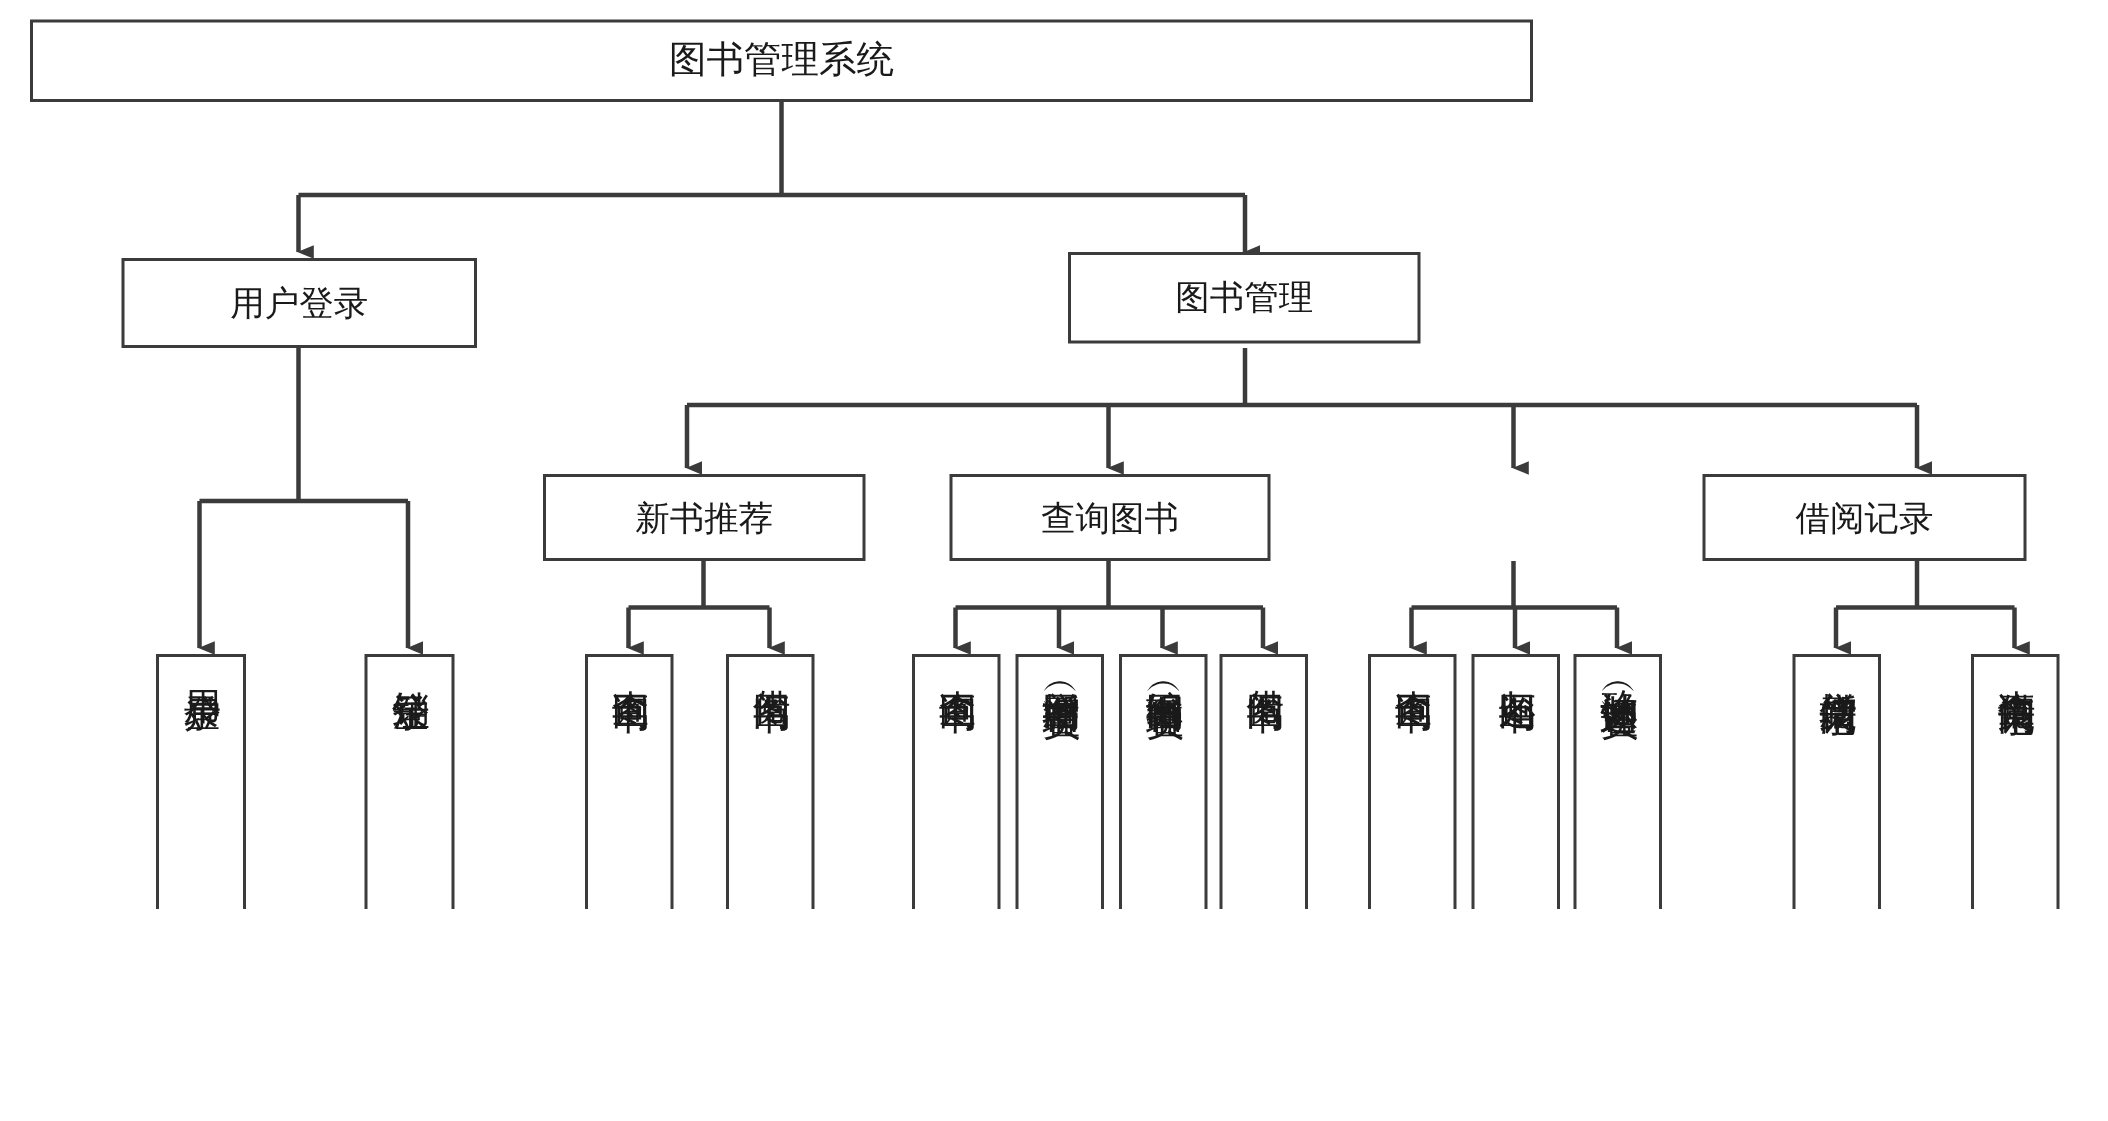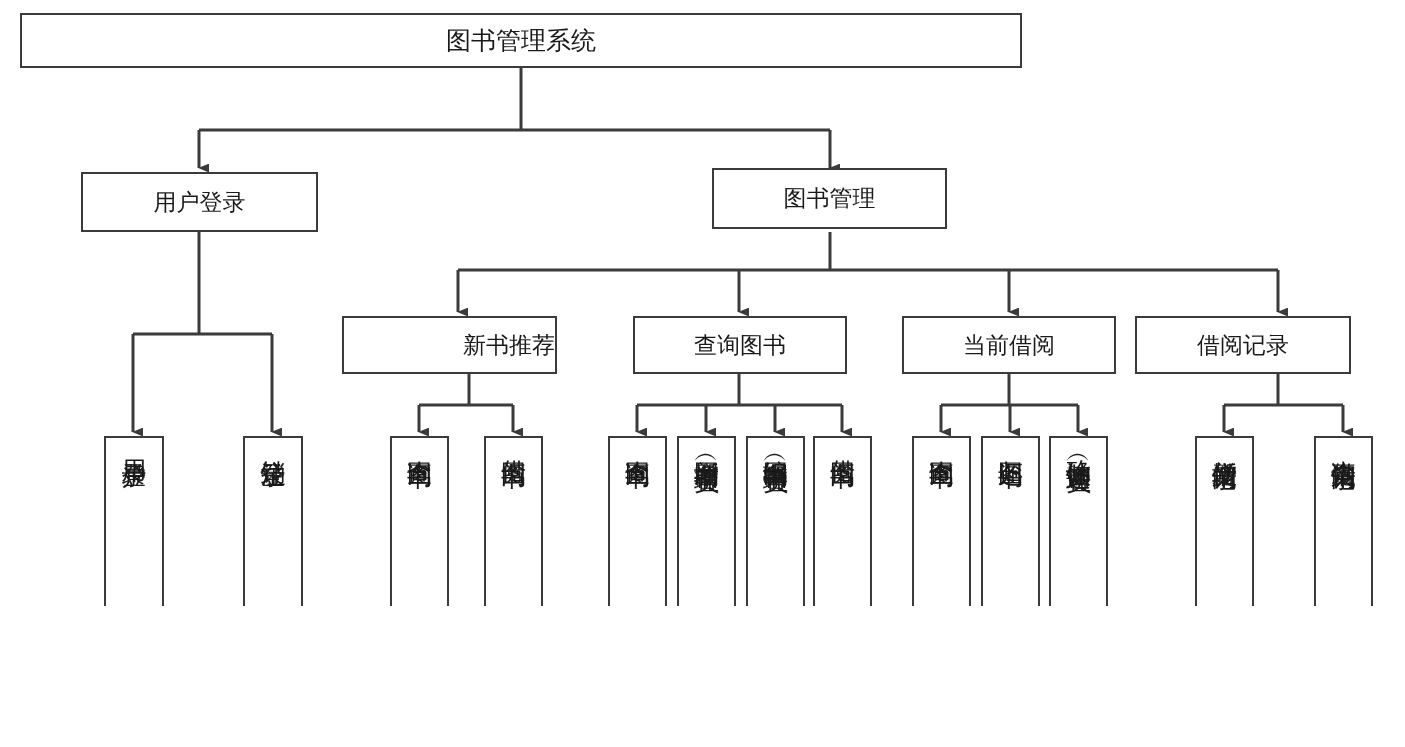--- a/index.html
+++ b/index.html
@@ -138,31 +138,28 @@
   </div>
 
   <div class="node lvl1" style="left:81px; top:172px; width:237px; height:60px;">
     <span class="node-label">用户登录</span>
   </div>
 
   <div class="node lvl1" style="left:712px; top:168px; width:235px; height:61px;">
     <span class="node-label">图书管理</span>
   </div>
 
-  <div class="node lvl2" style="left:342px; top:316px; width:215px; height:58px;justify-content:flex-end;">
+  <div class="node lvl2" style="left:362px; top:316px; width:215px; height:58px;">
     <span class="node-label">新书推荐</span>
   </div>
 
   <div class="node lvl2" style="left:633px; top:316px; width:214px; height:58px;">
     <span class="node-label">查询图书</span>
   </div>
 
-  <div class="node lvl2" style="left:902px; top:316px; width:214px; height:58px;">
-    <span class="node-label">当前借阅</span>
-  </div>
 
   <div class="node lvl2" style="left:1135px; top:316px; width:216px; height:58px;">
     <span class="node-label">借阅记录</span>
   </div>
 
   <div class="node leaf" style="left:104px; top:436px; width:60px; height:298px;">
     <span class="node-label">用户登录</span>
   </div>
 
   <div class="node leaf" style="left:243px; top:436px; width:60px; height:298px;">

